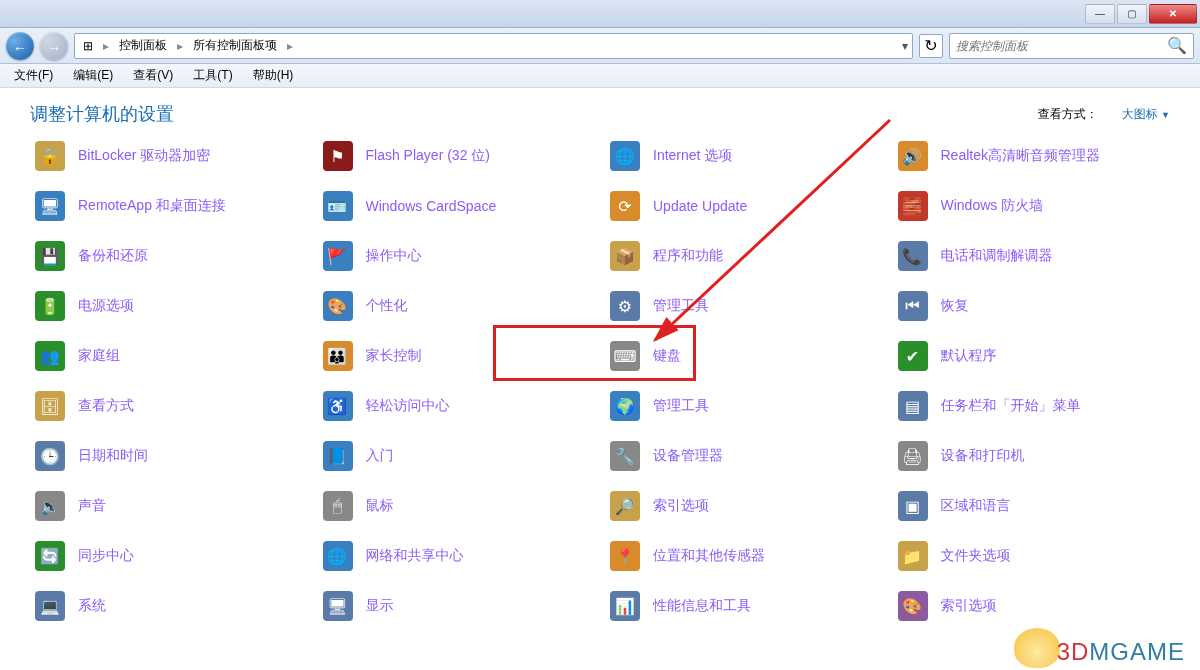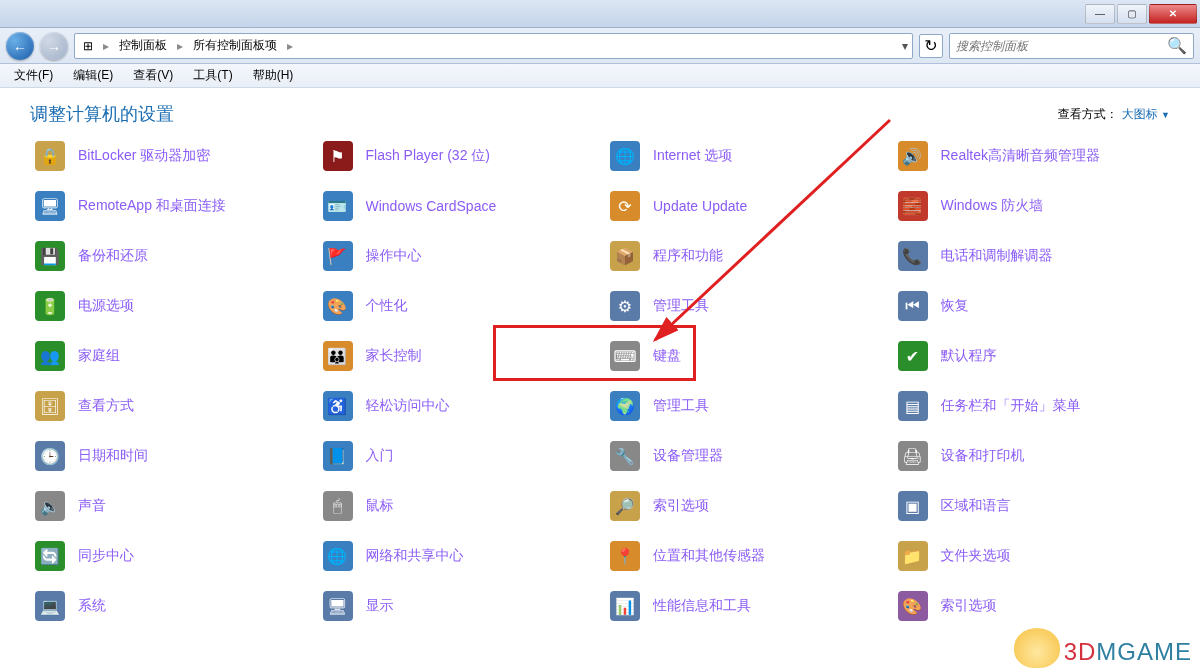--- a/index.html
+++ b/index.html
@@ -23,42 +23,42 @@
 .searchbox input { flex: 1; border: none; outline: none; font-size: 12px; color: #888; font-style: italic; }
 .searchbox .mag { color: #5a7ba8; }
 
 
 .menubar { height: 24px; background: linear-gradient(to bottom, #f4f7fc, #e8eef7); display: flex; align-items: center; padding: 0 6px; font-size: 12px; gap: 4px; border-bottom: 1px solid #d0d8e5; }
 .menu-item { padding: 3px 8px; cursor: pointer; }
 
 
 .header-strip { height: 52px; display: flex; align-items: center; justify-content: space-between; padding: 0 30px; }
 .header-title { color: #1a6db3; font-size: 18px; }
-.view-control { font-size: 12px; display: flex; align-items: center; gap: 4px; }
+.view-control { font-size: 12px; display: flex; align-items: center; gap: 24px; }
 .view-link { color: #1a6db3; cursor: pointer; }
 .view-link .arrow { font-size: 9px; }
 
 
 .content { position: absolute; top: 140px; left: 30px; right: 20px; bottom: 10px; overflow-y: auto; }
 .grid { display: grid; grid-template-columns: repeat(4, 1fr); column-gap: 10px; row-gap: 18px; padding-right: 10px; }
 .cp-item { display: flex; align-items: center; gap: 12px; height: 32px; cursor: pointer; padding: 2px 4px; }
 .cp-icon { width: 32px; height: 32px; flex-shrink: 0; display: flex; align-items: center; justify-content: center; font-size: 22px; }
 .cp-label { color: #8b5cf6; font-size: 14px; white-space: nowrap; overflow: hidden; text-overflow: ellipsis; }
 
 
 .highlight-box { position: absolute; border: 3px solid #e02020; pointer-events: none; z-index: 50; }
 .arrow-annot { position: absolute; pointer-events: none; z-index: 49; }
 
 
 .content::-webkit-scrollbar { width: 16px; }
 .content::-webkit-scrollbar-track { background: #f0f0f0; border-left: 1px solid #ddd; }
 .content::-webkit-scrollbar-thumb { background: #c0c8d5; border: 1px solid #a0b0c8; border-radius: 2px; }
 
 
-.watermark { position: absolute; right: 8px; bottom: 4px; font-family: Impact, Arial Black, sans-serif; font-size: 24px; letter-spacing: 1px; z-index: 60; }
+.watermark { position: absolute; right: 15px; bottom: 4px; font-family: Impact, Arial Black, sans-serif; font-size: 24px; letter-spacing: 1px; z-index: 60; }
 .watermark .d { color: #d4313e; } .watermark .rest { color: #2f7fa0; }
 .mascot { position: absolute; right: 140px; bottom: 2px; width: 46px; height: 40px; background: radial-gradient(ellipse at 50% 60%, #ffe8a0, #f6c040); border-radius: 50% 50% 45% 45%; z-index: 59; }
 
 
 .ic { width: 30px; height: 30px; border-radius: 4px; display: flex; align-items: center; justify-content: center; font-size: 16px; color: #fff; }
 </style>
 </head>
 <body>
 
 <div class="titlebar">

